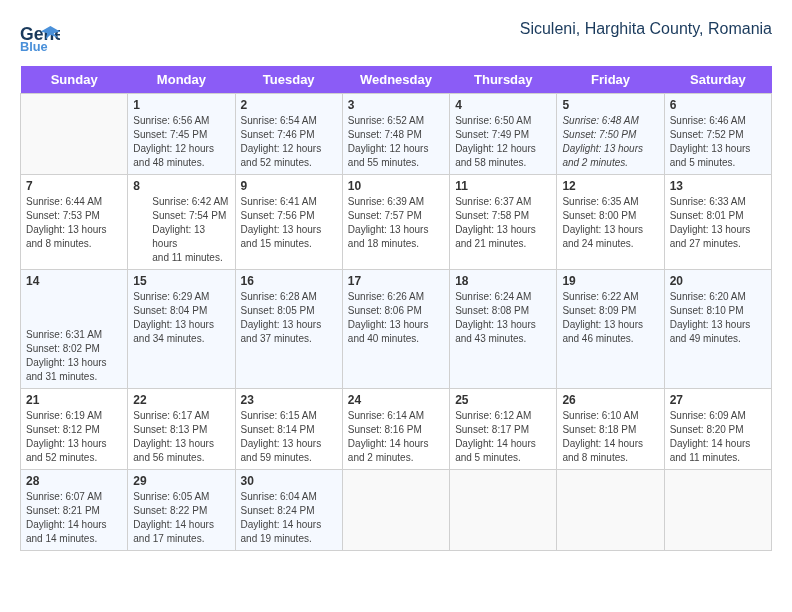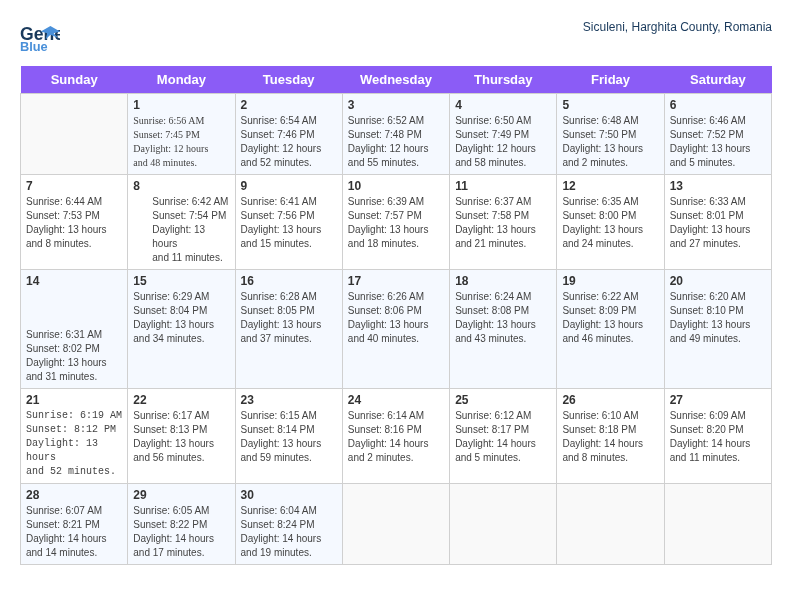--- a/index.html
+++ b/index.html
@@ -32,21 +32,21 @@
     }
     .title-area {
       text-align: right;
     }
     .month-title {
       font-size: 36px;
       font-weight: bold;
       color: #1a3a5c;
     }
     .subtitle {
-      font-size: 12px;
+      font-size: 16px;
       color: #1a3a5c;
     }
     table {
       width: 100%;
       border-collapse: collapse;
       table-layout: fixed;
     }
     thead tr th {
       background-color: #8b5cf6;
       color: white;
@@ -112,21 +112,21 @@
         <th>Thursday</th>
         <th>Friday</th>
         <th>Saturday</th>
       </tr>
   </thead>
   <tbody id="calendar-body">
   <tr>
         <td class="empty-cell"></td>
         <td>
           <span class="day-num">1</span>
-          <div class="cell-content" style="white-space: pre-line; font-family: Liberation Serif, serif;">Sunrise: 6:56 AM
+          <div class="cell-content" style="white-space: pre-line;">Sunrise: 6:56 AM
 Sunset: 7:45 PM
 Daylight: 12 hours
 and 48 minutes.</div>
         </td>
         <td>
           <span class="day-num">2</span>
           <div class="cell-content" style="white-space: pre-line;">Sunrise: 6:54 AM
 Sunset: 7:46 PM
 Daylight: 12 hours
 and 52 minutes.</div>
@@ -140,21 +140,21 @@
         </td>
         <td>
           <span class="day-num">4</span>
           <div class="cell-content" style="white-space: pre-line;">Sunrise: 6:50 AM
 Sunset: 7:49 PM
 Daylight: 12 hours
 and 58 minutes.</div>
         </td>
         <td>
           <span class="day-num">5</span>
-          <div class="cell-content" style="white-space: pre-line;">Sunrise: 6:48 AM
+          <div class="cell-content" style="white-space: pre-line; font-style: italic;">Sunrise: 6:48 AM
 Sunset: 7:50 PM
 Daylight: 13 hours
 and 2 minutes.</div>
         </td>
         <td>
           <span class="day-num">6</span>
           <div class="cell-content" style="white-space: pre-line;">Sunrise: 6:46 AM
 Sunset: 7:52 PM
 Daylight: 13 hours
 and 5 minutes.</div>
@@ -258,21 +258,21 @@
           <span class="day-num">20</span>
           <div class="cell-content" style="white-space: pre-line;">Sunrise: 6:20 AM
 Sunset: 8:10 PM
 Daylight: 13 hours
 and 49 minutes.</div>
         </td>
       </tr>
       <tr>
         <td>
           <span class="day-num">21</span>
-          <div class="cell-content" style="white-space: pre-line; font-family: Liberation Mono, monospace;">Sunrise: 6:19 AM
+          <div class="cell-content" style="white-space: pre-line;">Sunrise: 6:19 AM
 Sunset: 8:12 PM
 Daylight: 13 hours
 and 52 minutes.</div>
         </td>
         <td>
           <span class="day-num">22</span>
           <div class="cell-content" style="white-space: pre-line;">Sunrise: 6:17 AM
 Sunset: 8:13 PM
 Daylight: 13 hours
 and 56 minutes.</div>

